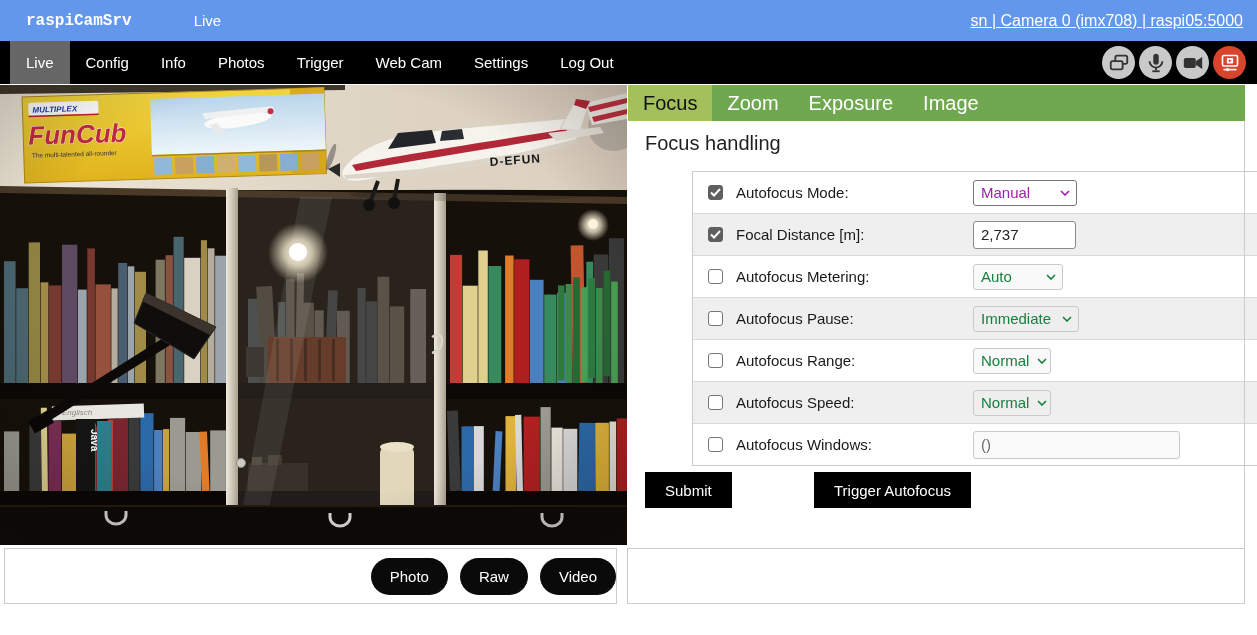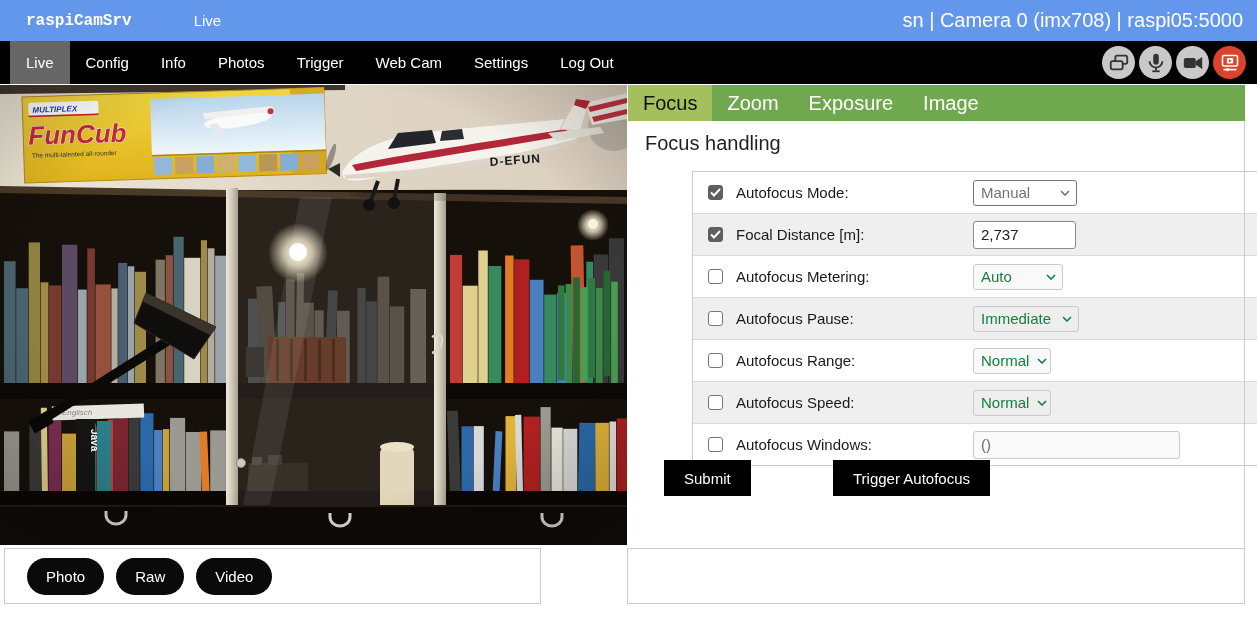--- a/index.html
+++ b/index.html
@@ -4,35 +4,35 @@
 <style>
   html,body{margin:0;padding:0;background:#fff;}
   #app{position:relative;width:1257px;height:635px;overflow:hidden;
        font-family:"Liberation Sans","DejaVu Sans",sans-serif;
        -webkit-font-smoothing:antialiased;}
   
   .topbar{position:absolute;left:0;top:0;width:1257px;height:41px;background:#6297ec;
           display:flex;align-items:center;color:#fff;}
   .brand{font-size:16px;font-weight:bold;margin-left:26px;font-family:Liberation Mono, monospace;}
   .page-live{font-size:15px;margin-left:62px;}
-  .topbar .status{margin-left:auto;margin-right:14px;font-size:20px;}
+  .topbar .status{margin-left:auto;margin-right:14px;font-size:16px;text-decoration:underline;}
   
   .navbar{position:absolute;left:0;top:41px;width:1257px;height:43px;background:#000;
           display:flex;align-items:stretch;padding-left:10px;box-sizing:border-box;}
   .nav-item{color:#fff;font-size:15px;line-height:43px;padding:0 16px;cursor:pointer;white-space:nowrap;}
   .nav-item.active{background:#666;}
   .nav-icons{margin-left:auto;display:flex;align-items:center;gap:4px;padding-right:11px;}
   .icon-circle{width:33px;height:33px;border-radius:50%;background:#c9c9c9;display:flex;
                align-items:center;justify-content:center;cursor:pointer;flex:none;}
   .icon-circle.red{background:#d9452c;}
   
   .camera-view{position:absolute;left:0;top:85px;width:627px;height:460px;background:#16100a;}
-  .camera-actions{position:absolute;left:4px;top:548px;width:537px;height:56px;
+  .camera-actions{position:absolute;left:4px;top:548px;width:613px;height:56px;
                   border:1px solid #ccc;box-sizing:border-box;background:#fff;
-                  display:flex;align-items:center;padding-left:22px;gap:12px;}
+                  display:flex;align-items:center;padding-left:22px;gap:12px;justify-content:flex-end;}
   .pill{background:#0a0a0a;color:#fff;border:none;border-radius:20px;font-size:15px;
         font-family:inherit;padding:11px 19px;cursor:pointer;line-height:1;}
   
   .tabbar{position:absolute;left:628px;top:85px;width:617px;height:36px;background:#70a850;
           display:flex;align-items:stretch;}
   .tab{color:#fff;font-size:20px;line-height:36px;padding:0 15px;cursor:pointer;white-space:nowrap;}
   .tab.active{background:#a3c05c;color:#111;}
   .panel-heading{position:absolute;left:645px;top:132px;font-size:20px;color:#1f1f1f;
                  font-weight:400;margin:0;}
   .form-table{position:absolute;left:645px;top:171px;width:583px;border:1px solid #cbcbcb;
@@ -41,27 +41,27 @@
   .frow:last-child{border-bottom:none;}
   .frow.alt{background:#efefef;}
   .cb{width:15px;height:15px;border-radius:3px;margin-left:15px;flex:none;cursor:pointer;
       border:1px solid #767676;background:#fff;box-sizing:border-box;display:flex;
       align-items:center;justify-content:center;}
   .cb.checked{background:#5f5f5f;border-color:#5f5f5f;}
   .flabel{font-size:15px;color:#1a1a1a;margin-left:13px;}
   .fctl{position:absolute;left:280px;display:flex;align-items:center;}
   .sel{display:inline-flex;align-items:center;justify-content:space-between;height:26px;
        border:1px solid #767676;border-radius:3px;background:#fff;padding:0 6px 0 7px;
-       font-size:15px;color:#737373;box-sizing:border-box;cursor:pointer;}
+       font-size:15px;color:#a21caf;box-sizing:border-box;cursor:pointer;}
   .sel.disabled{border-color:#c9c9c9;color:#15803d;background:rgba(239,239,239,.35);cursor:default;}
   .sel svg{margin-left:8px;flex:none;}
   .tin{height:28px;width:103px;border:1px solid #8a8a8a;border-radius:3px;font-size:15px;
        font-family:inherit;color:#222;padding:0 7px;box-sizing:border-box;background:#fff;}
   .tin.disabled{width:207px;border-color:#c9c9c9;color:#6a6a6a;background:#fafafa;}
-  .form-buttons{position:absolute;left:645px;top:460px;width:583px;height:36px;margin-left:19px;}
+  .form-buttons{position:absolute;left:645px;top:472px;width:583px;height:36px;}
   .btn-black{position:absolute;top:0;background:#000;color:#fff;border:none;font-size:15px;
              font-family:inherit;height:36px;padding:0 20px;cursor:pointer;}
   #submit-btn{left:0;}
   #trigger-btn{left:169px;text-align:center;}
   .settings-footer{position:absolute;left:627px;top:548px;width:618px;height:56px;
                    border:1px solid #ccc;box-sizing:border-box;background:#fff;}
   .right-vline{position:absolute;left:1244px;top:121px;width:1px;height:427px;background:#ccc;}
 </style>
 </head>
 <body>

